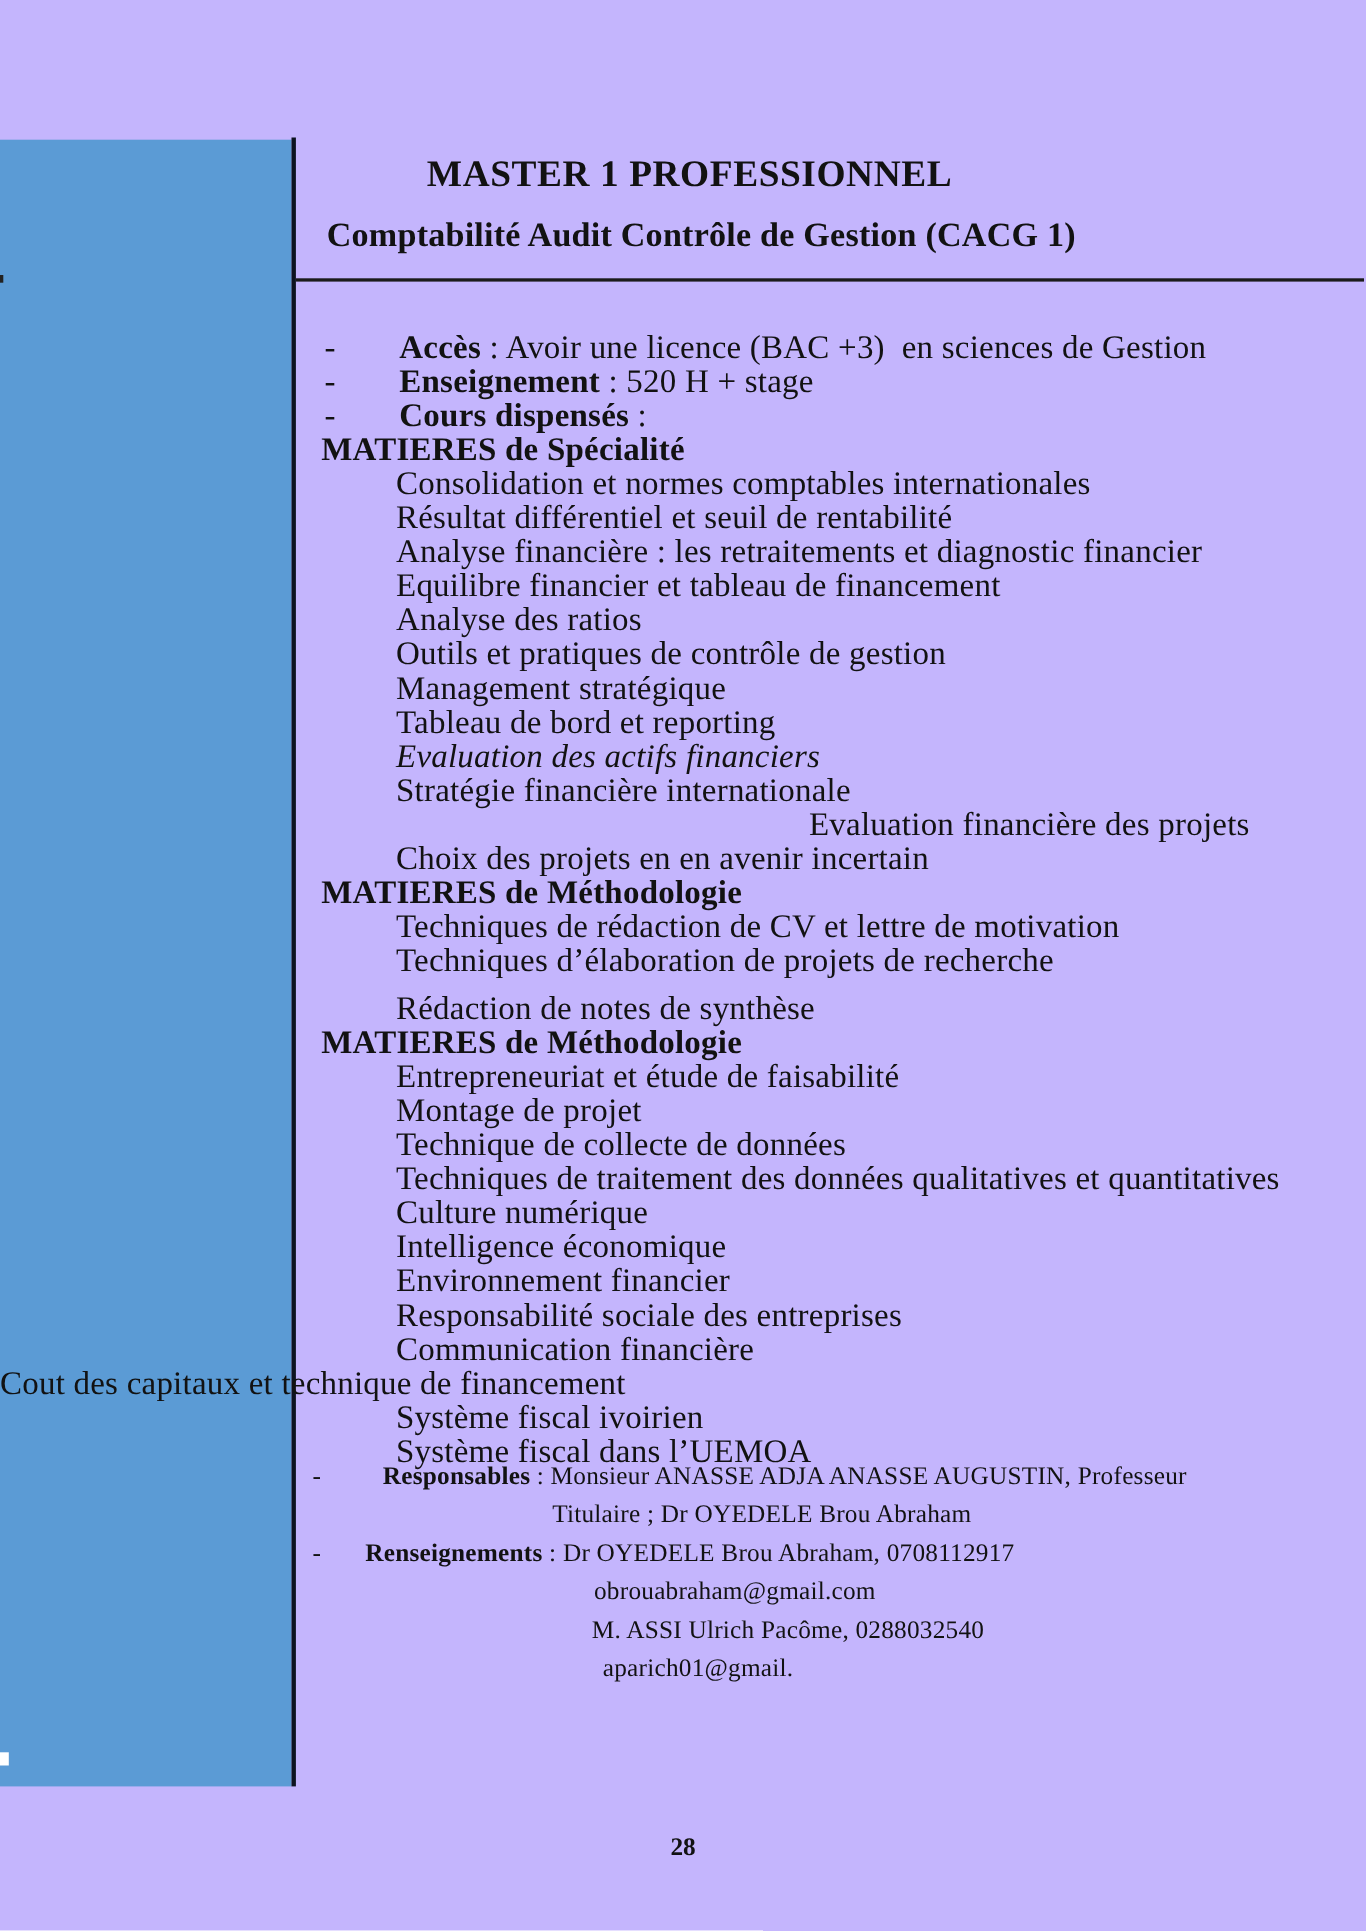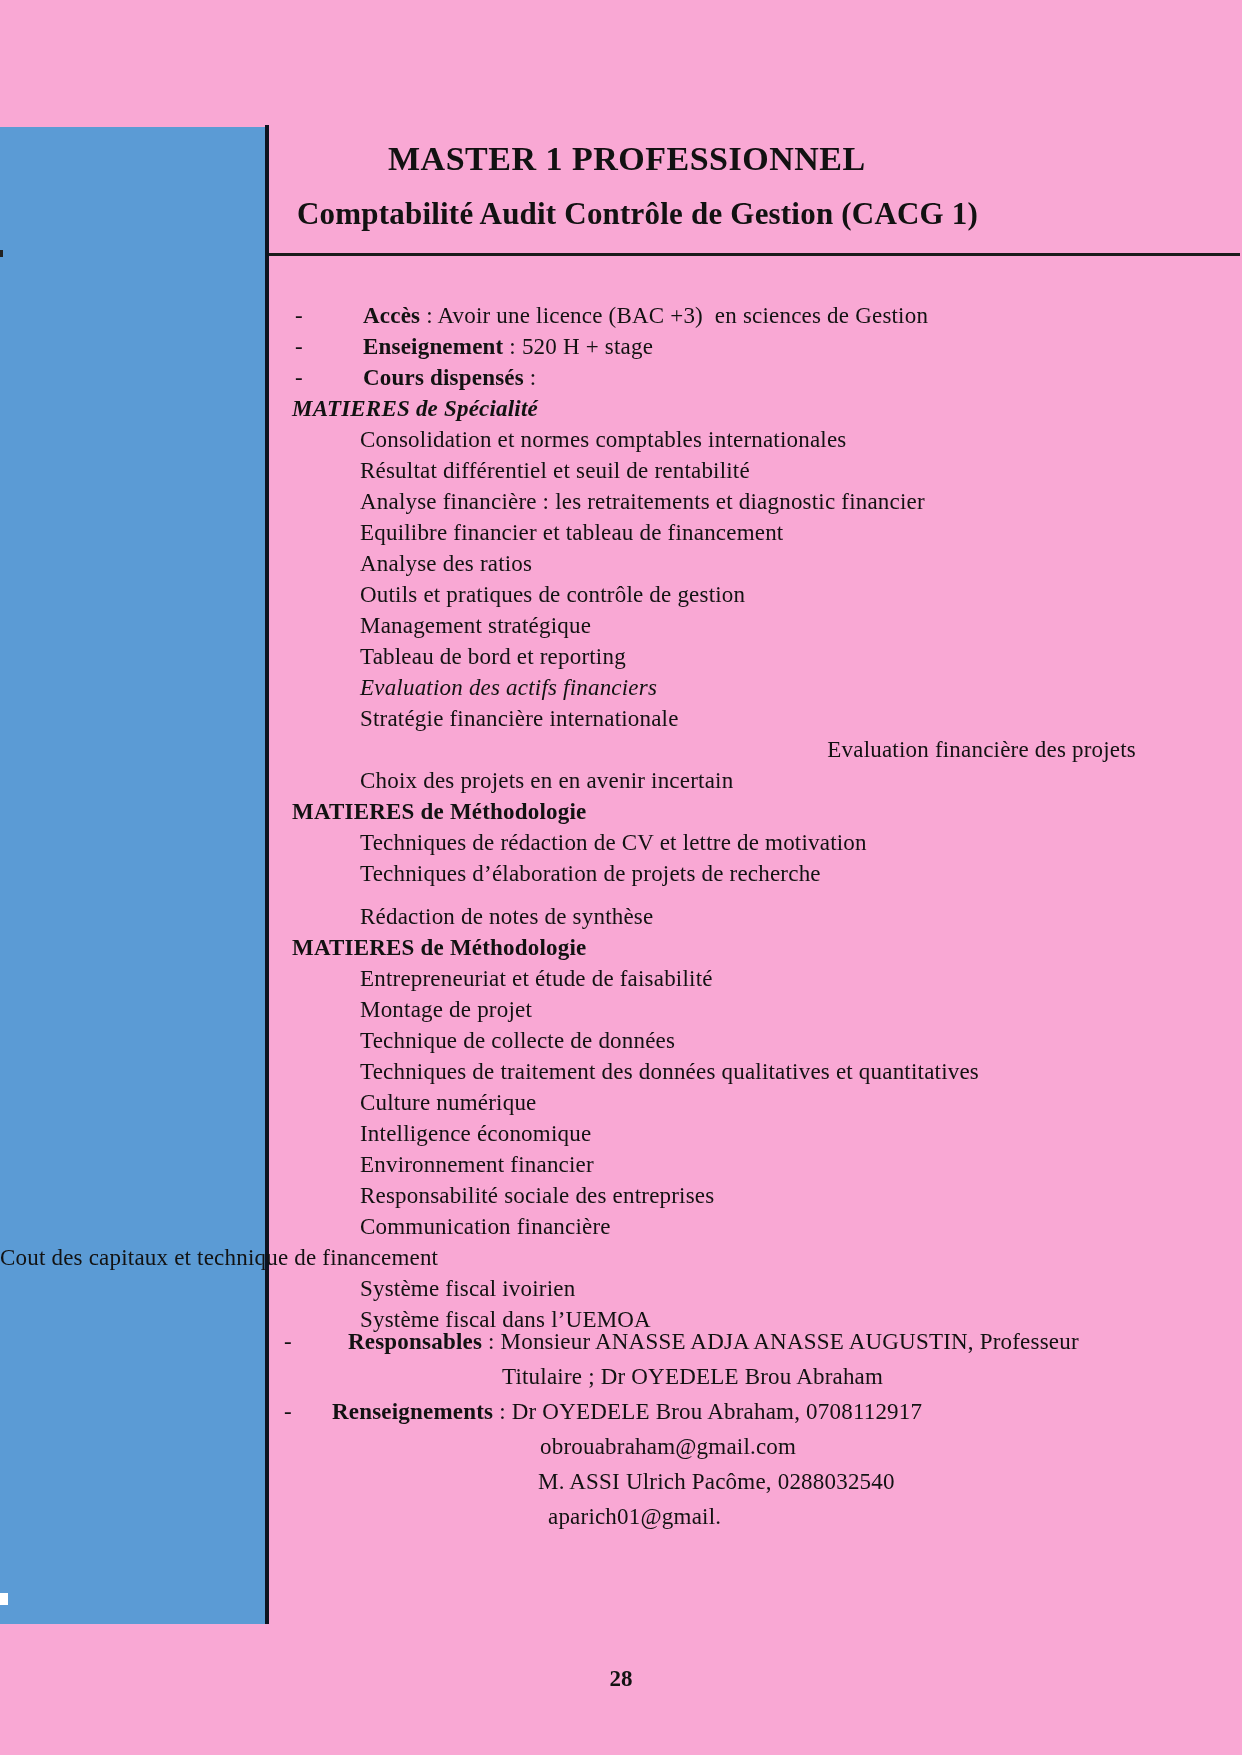--- a/index.html
+++ b/index.html
@@ -1,19 +1,19 @@
 <!DOCTYPE html>
 <html><head>
 <meta charset="utf-8">
 <style>
   html,body{margin:0;padding:0;background:#ffffff;}
   .page{
     position:relative;
     width:1242px;height:1755px;
-    background:#f9a8d4;
+    background:#c4b5fd;
     font-family:"Liberation Serif", serif;
     color:#121212;
     overflow:hidden;
   }
   .accent-bar{position:absolute;left:0;top:127px;width:265px;height:1497px;background:#5B9BD5;}
   .v-line{position:absolute;left:265px;top:125px;width:4px;height:1499px;background:#0d1320;}
   .h-rule{position:absolute;left:269px;top:253px;width:971px;height:3px;background:#1b1b1b;}
   .edge-tick{position:absolute;left:0;top:250px;width:3px;height:7px;background:#222;}
   .accent-notch{position:absolute;left:0;top:1593px;width:8px;height:12px;background:#ffffff;}
   .doc-title{
@@ -21,21 +21,21 @@
     font-size:34px;font-weight:bold;letter-spacing:0.5px;line-height:36px;
     white-space:pre;
   }
   .doc-subtitle{
     position:absolute;left:297px;top:196px;
     font-size:31px;font-weight:bold;letter-spacing:0.2px;line-height:36px;
     white-space:pre;
   }
   .content{
     position:absolute;left:0;top:300px;width:1136px;
-    font-size:23px;letter-spacing:0.2px;
+    font-size:30px;letter-spacing:0.2px;
   }
   .bottom-block{
     position:absolute;left:0;top:1324px;width:1136px;
     font-size:23px;letter-spacing:0.2px;
   }
   .content .line{height:31px;line-height:31px;white-space:pre;}
   .bottom-block .line{height:35px;line-height:35px;white-space:pre;}
   .line b{font-weight:bold;}
   .dash{display:inline-block;}
   .page-number{
@@ -53,21 +53,21 @@
   <div class="accent-notch"></div>
 
   <div class="doc-title">MASTER 1 PROFESSIONNEL</div>
   <div class="doc-subtitle">Comptabilité Audit Contrôle de Gestion (CACG 1)</div>
   <div class="h-rule"></div>
 
   <div class="content" id="content-lines">
       <div class="line" style="padding-left: 295px;"><span class="dash" style="width: 68px;">-</span><b>Accès</b><span> : Avoir une licence (BAC +3)  en sciences de Gestion</span></div>
       <div class="line" style="padding-left: 295px;"><span class="dash" style="width: 68px;">-</span><b>Enseignement</b><span> : 520 H + stage</span></div>
       <div class="line" style="padding-left: 295px;"><span class="dash" style="width: 68px;">-</span><b>Cours dispensés</b><span> :</span></div>
-      <div class="line" style="padding-left: 292px; font-style: italic;"><b>MATIERES de Spécialité</b></div>
+      <div class="line" style="padding-left: 292px;"><b>MATIERES de Spécialité</b></div>
       <div class="line" style="padding-left: 360px;"><span>Consolidation et normes comptables internationales</span></div>
       <div class="line" style="padding-left: 360px;"><span>Résultat différentiel et seuil de rentabilité</span></div>
       <div class="line" style="padding-left: 360px;"><span>Analyse financière : les retraitements et diagnostic financier</span></div>
       <div class="line" style="padding-left: 360px;"><span>Equilibre financier et tableau de financement</span></div>
       <div class="line" style="padding-left: 360px;"><span>Analyse des ratios</span></div>
       <div class="line" style="padding-left: 360px;"><span>Outils et pratiques de contrôle de gestion</span></div>
       <div class="line" style="padding-left: 360px;"><span>Management stratégique</span></div>
       <div class="line" style="padding-left: 360px;"><span>Tableau de bord et reporting</span></div>
       <div class="line" style="padding-left: 360px; font-style: italic;"><span>Evaluation des actifs financiers</span></div>
       <div class="line" style="padding-left: 360px;"><span>Stratégie financière internationale</span></div>

